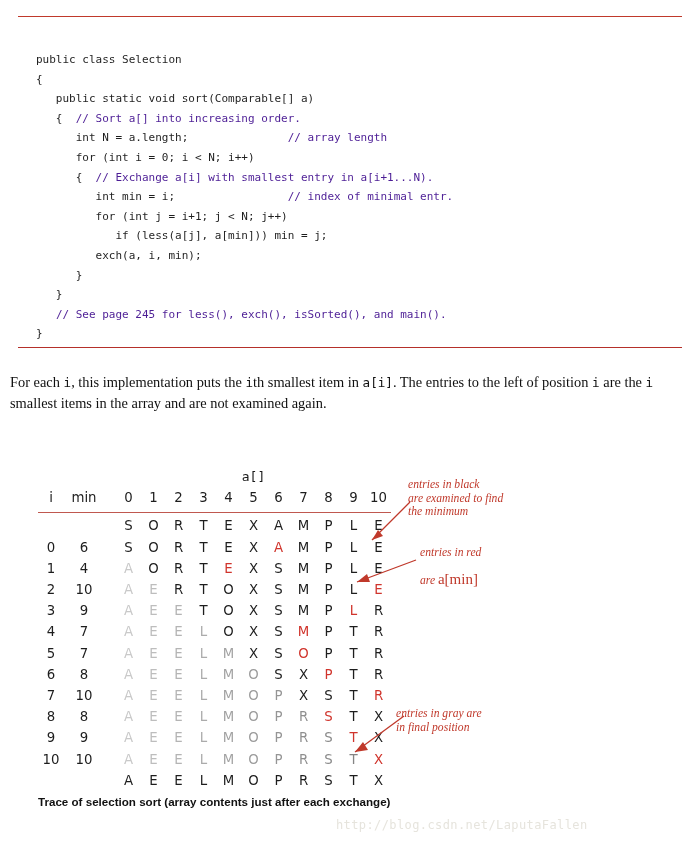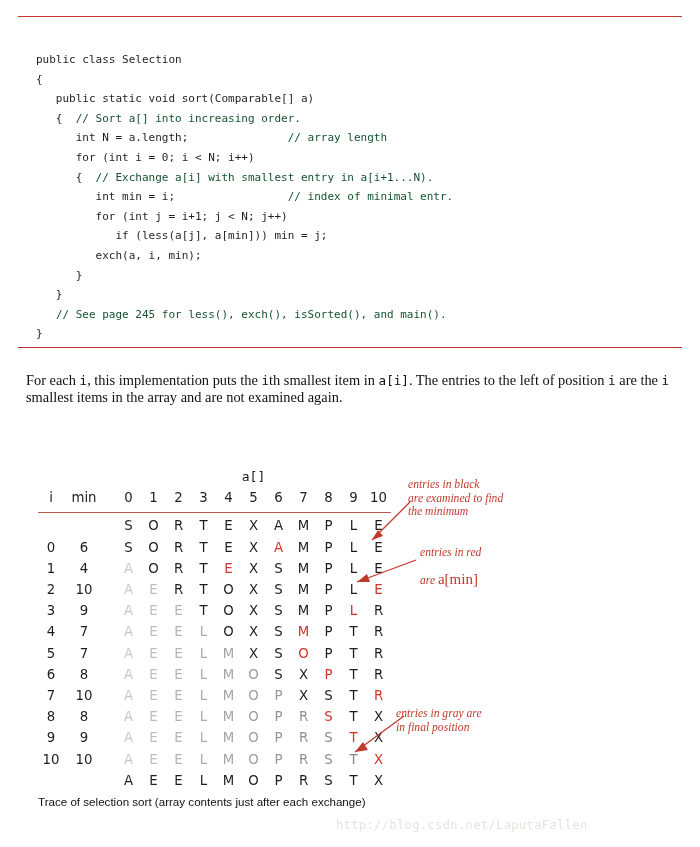--- a/index.html
+++ b/index.html
@@ -53,41 +53,41 @@
   #code-block {
     position: absolute;
     left: 36px;
     top: 50px;
     font-family: "DejaVu Sans Mono", monospace;
     font-size: 11px;
     line-height: 19.6px;
     white-space: pre;
     color: #1f1f1f;
   }
-  #code-block .cmt { color: #14532d; }
+  #code-block .cmt { color: #4c1d95; }
 
   
   #mid-rule {
     position: absolute;
     left: 18px;
     top: 347px;
     width: 664px;
     height: 1.3px;
     background: #b5302a;
   }
 
   
   #body-paragraph {
     position: absolute;
-    left: 26px;
+    left: 10px;
     top: 358px;
     width: 668px;
     font-family: "Liberation Serif", serif;
     font-size: 14.4px;
-    line-height: 16px;
+    line-height: 21px;
     color: #101010;
     text-align: left;
   }
   #body-paragraph .mono {
     font-family: "DejaVu Sans Mono", monospace;
     font-size: 12.6px;
   }
 
   
   #trace-figure {
@@ -167,21 +167,21 @@
   #annot-gray  { left: 396px; top: 707px; width: 180px; }
 
   .leader { position: absolute; overflow: visible; }
 
   
   #trace-caption {
     position: absolute;
     left: 38px;
     top: 795px;
     font-family: "Liberation Sans", sans-serif;
-    font-weight: normal;
+    font-weight: bold;
     font-size: 11.6px;
     color: #111111;
   }
 
   
   #watermark {
     position: absolute;
     left: 336px;
     top: 818px;
     font-family: "DejaVu Sans Mono", monospace;

